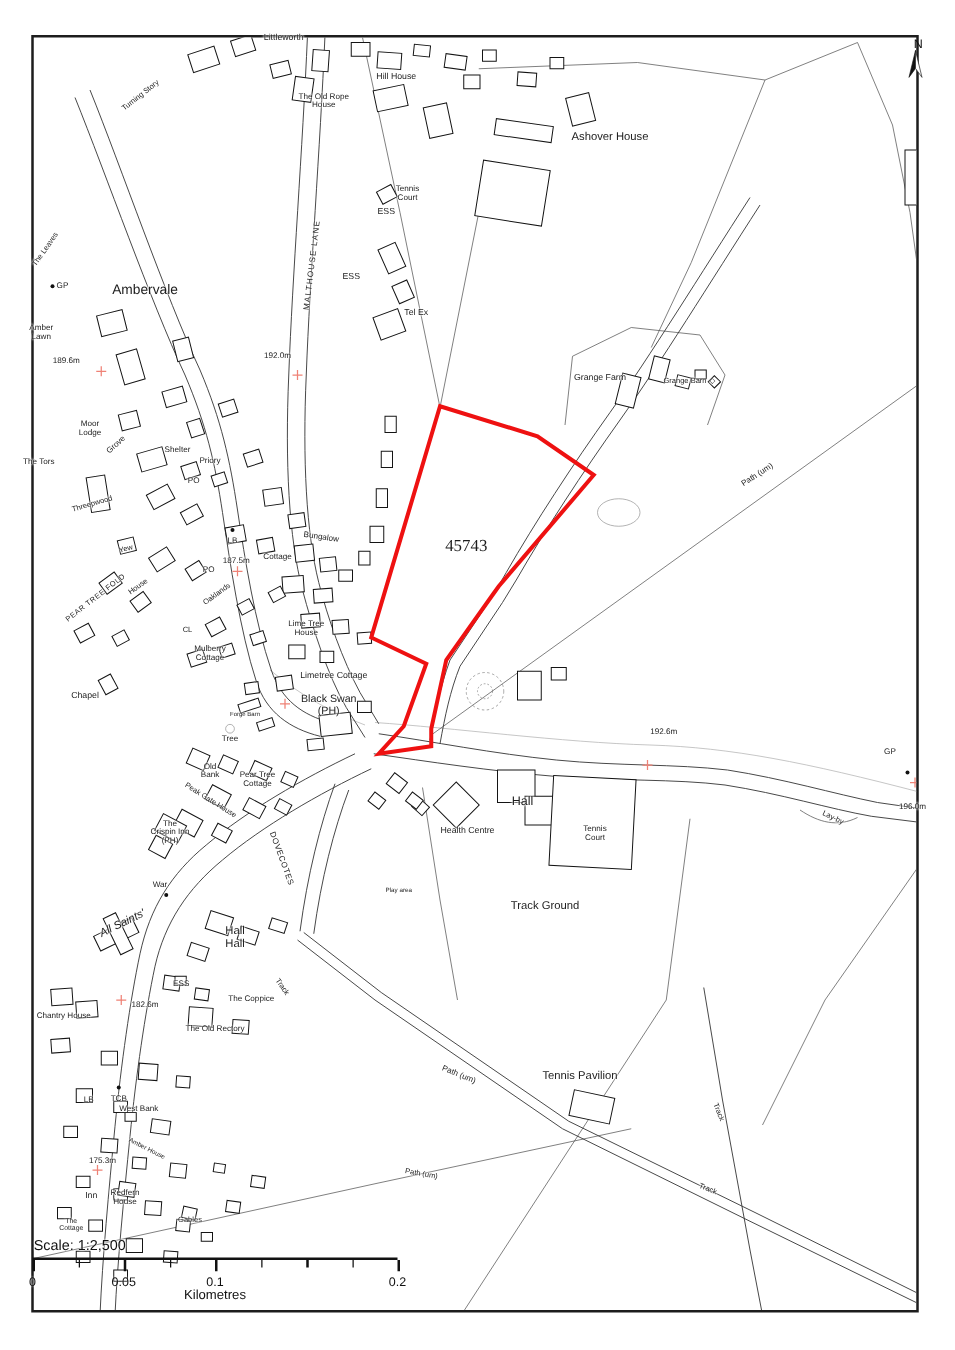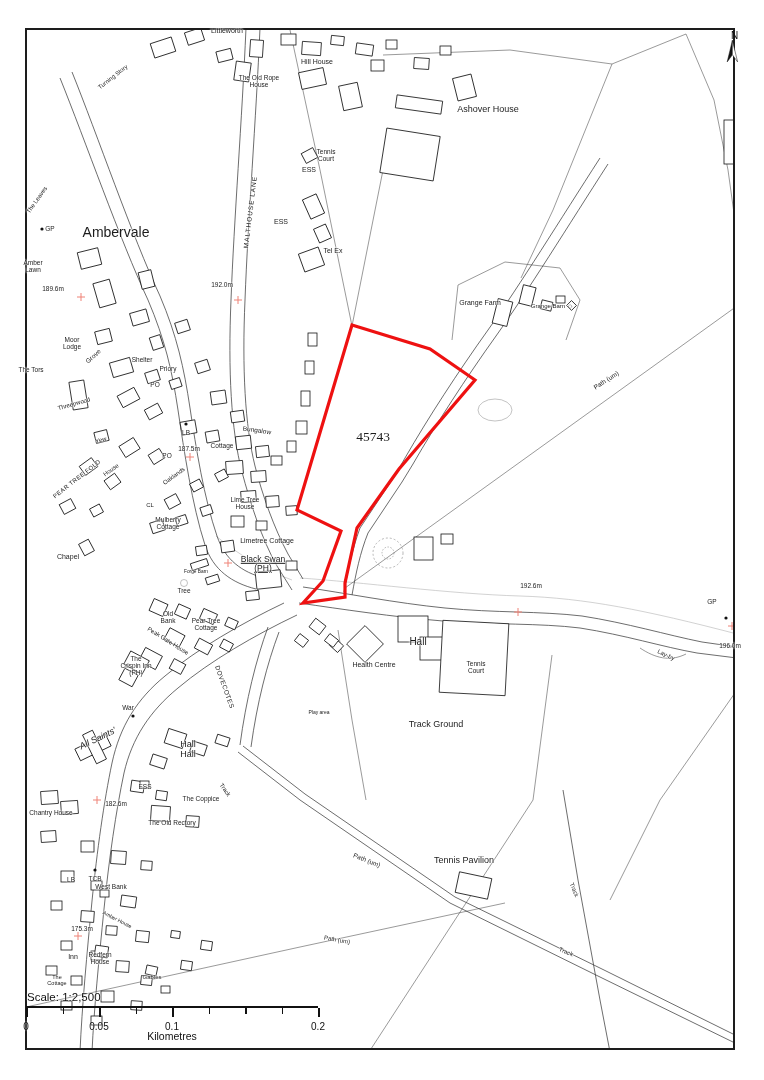--- a/index.html
+++ b/index.html
@@ -253,21 +253,21 @@
       <div class="maplabel" style="left: 317px; top: 62px; font-size: 7px; transform: translate(-50%, -50%);">Hill House</div>
       <div class="maplabel" style="left: 259px; top: 81px; font-size: 6.5px; transform: translate(-50%, -50%);">The Old Rope
 House</div>
       <div class="maplabel" style="left: 488px; top: 110px; font-size: 9px; transform: translate(-50%, -50%);">Ashover House</div>
       <div class="maplabel" style="left: 326px; top: 155px; font-size: 6.5px; transform: translate(-50%, -50%);">Tennis
 Court</div>
       <div class="maplabel" style="left: 309px; top: 170px; font-size: 7px; transform: translate(-50%, -50%);">ESS</div>
       <div class="maplabel" style="left: 281px; top: 222px; font-size: 7px; transform: translate(-50%, -50%);">ESS</div>
       <div class="maplabel" style="left: 333px; top: 251px; font-size: 7px; transform: translate(-50%, -50%);">Tel Ex</div>
       <div class="maplabel" style="left: 250px; top: 212px; font-size: 6.5px; letter-spacing: 1px; transform: translate(-50%, -50%) rotate(-83deg);">MALTHOUSE LANE</div>
-      <div class="maplabel" style="left: 116px; top: 233px; font-size: 14px; transform: translate(-50%, -50%);">Ambervale</div>
+      <div class="maplabel" style="left: 116px; top: 233px; font-size: 11px; transform: translate(-50%, -50%);">Ambervale</div>
       <div class="maplabel" style="left: 33px; top: 266px; font-size: 6.5px; transform: translate(-50%, -50%);">Amber
 Lawn</div>
       <div class="maplabel" style="left: 53px; top: 289px; font-size: 6.5px; transform: translate(-50%, -50%);">189.6m</div>
       <div class="maplabel" style="left: 50px; top: 229px; font-size: 6.5px; transform: translate(-50%, -50%);">GP</div>
       <div class="maplabel" style="left: 222px; top: 285px; font-size: 6.5px; transform: translate(-50%, -50%);">192.0m</div>
       <div class="maplabel" style="left: 72px; top: 343px; font-size: 6.5px; transform: translate(-50%, -50%);">Moor
 Lodge</div>
       <div class="maplabel" style="left: 31px; top: 370px; font-size: 6.5px; transform: translate(-50%, -50%);">The Tors</div>
       <div class="maplabel" style="left: 93px; top: 356px; font-size: 6.5px; transform: translate(-50%, -50%) rotate(-42deg);">Grove</div>
       <div class="maplabel" style="left: 142px; top: 360px; font-size: 6.5px; transform: translate(-50%, -50%);">Shelter</div>
@@ -292,21 +292,21 @@
       <div class="maplabel" style="left: 174px; top: 476px; font-size: 6px; transform: translate(-50%, -50%) rotate(-36deg);">Oaklands</div>
       <div class="maplabel" style="left: 150px; top: 505px; font-size: 6px; transform: translate(-50%, -50%);">CL</div>
       <div class="maplabel" style="left: 168px; top: 523px; font-size: 6.5px; transform: translate(-50%, -50%);">Mulberry
 Cottage</div>
       <div class="maplabel" style="left: 245px; top: 503px; font-size: 6.5px; transform: translate(-50%, -50%);">Lime Tree
 House</div>
       <div class="maplabel" style="left: 68px; top: 557px; font-size: 7px; transform: translate(-50%, -50%);">Chapel</div>
       <div class="maplabel" style="left: 196px; top: 572px; font-size: 4.8px; transform: translate(-50%, -50%);">Forge Barn</div>
       <div class="maplabel" style="left: 184px; top: 591px; font-size: 6.5px; transform: translate(-50%, -50%);">Tree</div>
       <div class="maplabel" style="left: 267px; top: 541px; font-size: 7px; transform: translate(-50%, -50%);">Limetree Cottage</div>
-      <div class="maplabel" style="left: 263px; top: 564px; font-size: 8.5px; transform: translate(-50%, -50%); text-decoration: underline;">Black Swan
+      <div class="maplabel" style="left: 263px; top: 564px; font-size: 8.5px; transform: translate(-50%, -50%);">Black Swan
 (PH)</div>
       <div class="maplabel" style="left: 168px; top: 617px; font-size: 6.5px; transform: translate(-50%, -50%);">Old
 Bank</div>
       <div class="maplabel" style="left: 206px; top: 624px; font-size: 6.5px; transform: translate(-50%, -50%);">Pear Tree
 Cottage</div>
       <div class="maplabel" style="left: 168px; top: 641px; font-size: 6px; transform: translate(-50%, -50%) rotate(32deg);">Peak Gate House</div>
       <div class="maplabel" style="left: 136px; top: 666px; font-size: 6.5px; transform: translate(-50%, -50%);">The
 Crispin Inn
 (PH)</div>
       <div class="maplabel" style="left: 128px; top: 708px; font-size: 6.5px; transform: translate(-50%, -50%);">War</div>

